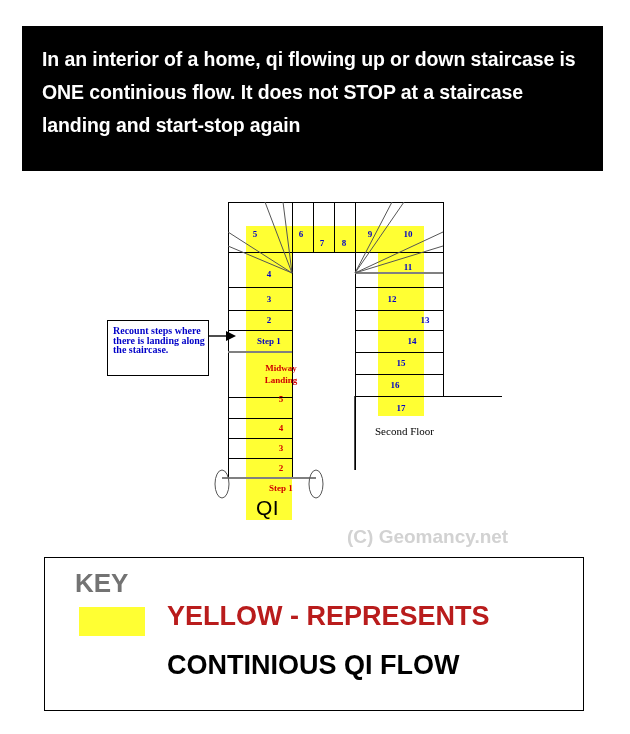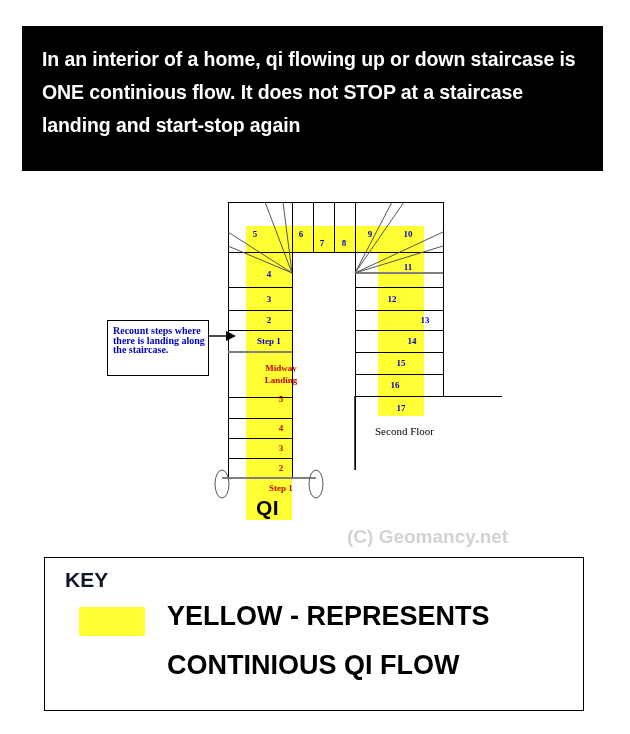--- a/index.html
+++ b/index.html
@@ -39,21 +39,21 @@
     text-align:center;
     line-height:10px;
     white-space:nowrap;
   }
   .blue{color:#0000c8;}
   .red{color:#d00000;padding-left:12px;}
 
   #qi-label{
     position:absolute;
     font-family:"Liberation Sans", sans-serif;
-    font-weight:bold;
+    font-weight:normal;
     font-size:21px;
     color:#000000;
     letter-spacing:0.5px;
   }
 
   #second-floor-label{
     position:absolute;
     font-family:"Liberation Serif", serif;
     font-size:11px;
     color:#000000;
@@ -82,32 +82,32 @@
     color:#d2d2d2;
     white-space:nowrap;
   }
 
   
   #key-box{
     position:absolute;left:44px;top:557px;width:538px;height:152px;
     border:1px solid #000000;background:#ffffff;
   }
   #key-title{
-    position:absolute;left:20px;top:10px;
-    font-family:"Liberation Sans", sans-serif;
-    font-weight:bold;font-size:21px;color:#0f172a;letter-spacing:0px;
+    position:absolute;left:30px;top:10px;
+    font-family:"Liberation Sans", sans-serif;
+    font-weight:bold;font-size:26px;color:#737373;letter-spacing:0px;
   }
   #key-swatch{
     position:absolute;left:34px;top:49px;width:66px;height:29px;
     background:#ffff33;
   }
   #key-line1{
     position:absolute;left:122px;top:43px;
     font-family:"Liberation Sans", sans-serif;
-    font-weight:bold;font-size:27px;color:#000000;
+    font-weight:bold;font-size:27px;color:#b91c1c;
     white-space:nowrap;
   }
   #key-line2{
     position:absolute;left:122px;top:92px;
     font-family:"Liberation Sans", sans-serif;
     font-weight:bold;font-size:27px;color:#000000;
     white-space:nowrap;
   }
 </style>
 </head>

